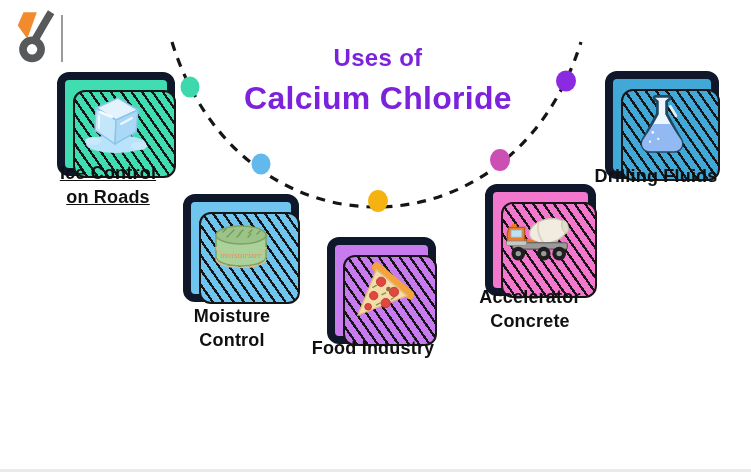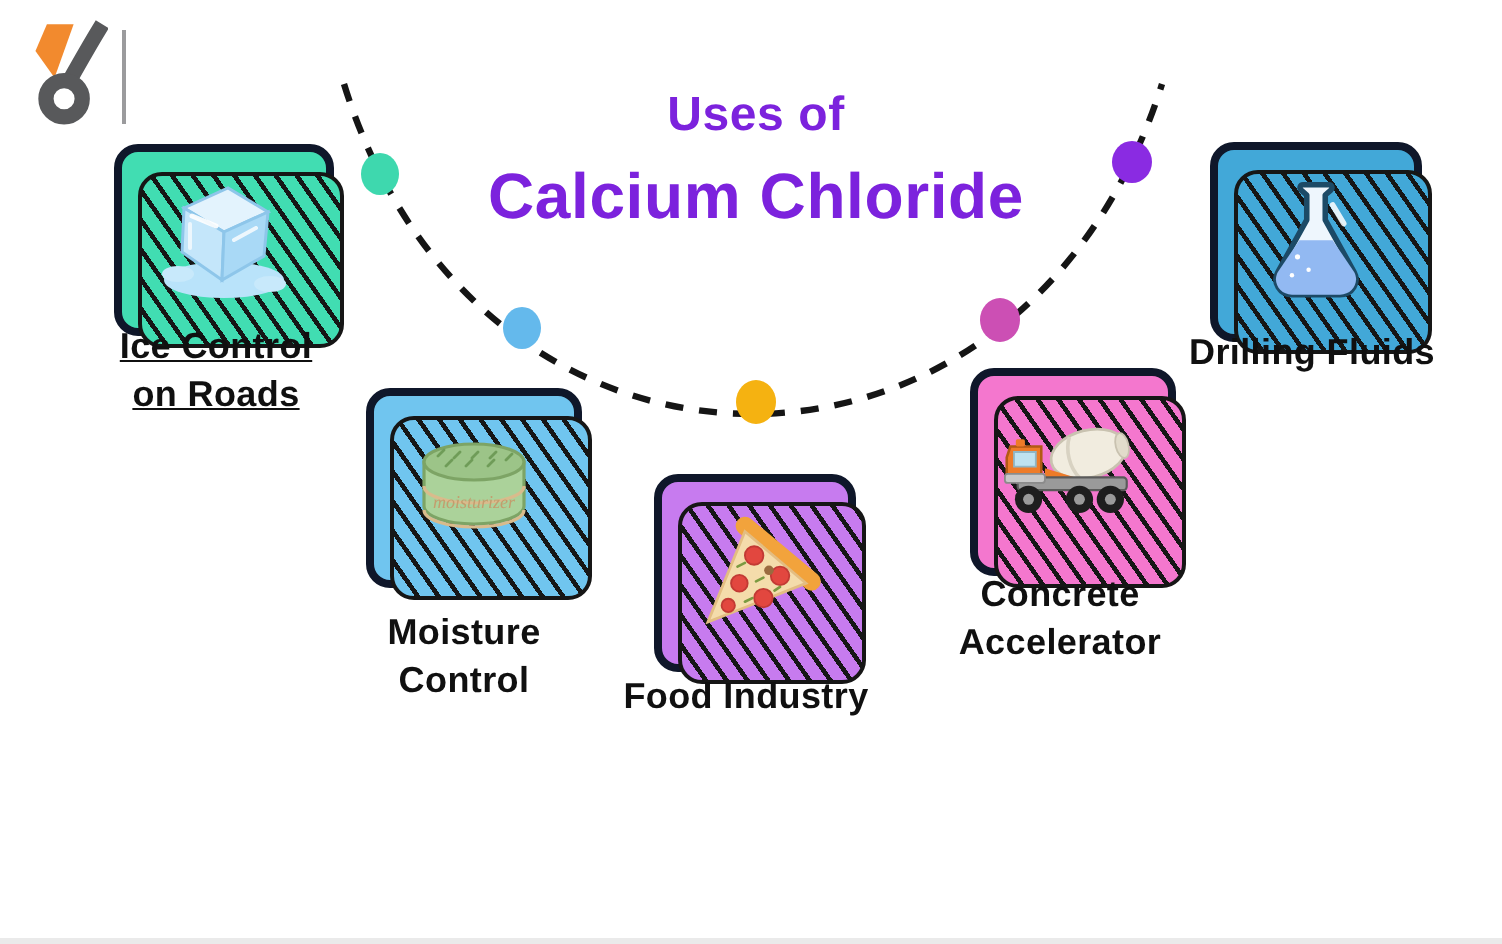--- a/index.html
+++ b/index.html
@@ -19,21 +19,21 @@
   .title { position:absolute; left:222px; top:44px; width:312px; text-align:center; font-weight:bold; }
   .title .t1 { font-size:24px; letter-spacing:0.3px;text-align:center; }
   .title .t2 { font-size:32px; margin-top:8px; letter-spacing:0.3px; }
 
   
   .arc-layer { position:absolute; left:0; top:0; width:751px; height:472px; z-index:1; }
 
   
   .card {
     position:absolute; z-index:2; background:var(--c);
-    border:4px solid #0f172a; border-radius:12px;
+    border:8px solid #0f172a; border-radius:12px;
     display:flex; align-items:center; justify-content:center;
   }
   .card::after {
     content:""; position:absolute; z-index:-1;
     left:8px; top:10px; right:-9px; bottom:-10px;
     border-radius:12px; border:2.5px solid #161616;
     background:repeating-linear-gradient(55deg, #161616 0 2.3px, var(--c) 2.3px 8.5px);
   }
   .card svg { display:block; }
 
@@ -141,22 +141,22 @@
       <rect x="6" y="33" width="22" height="5" rx="1.5" fill="#c8c8c8" stroke="#8b8b8b" stroke-width="1"></rect>
       <circle cx="19" cy="47" r="7.5" fill="#1e1e1e"></circle>
         <circle cx="19" cy="47" r="3" fill="#9a9a9a"></circle>
       <circle cx="47" cy="47" r="7.5" fill="#1e1e1e"></circle>
         <circle cx="47" cy="47" r="3" fill="#9a9a9a"></circle>
       <circle cx="64" cy="47" r="7.5" fill="#1e1e1e"></circle>
         <circle cx="64" cy="47" r="3" fill="#9a9a9a"></circle>
     </svg>
   </div>
   <div class="label" style="left:445px; top:285px;">
+    <div>Accelerator</div>
     <div>Concrete</div>
-    <div>Accelerator</div>
   </div>
 
   <div class="card" style="left: 605px; top: 71px; width: 98px; height: 92px; --c: #42a8d8;">
     <svg width="74" height="76" viewBox="0 0 80 80">
       <path d="M33 9 h14 c1.6 0 2.2 2 .9 3.1 L45 14.6 V28 l15.6 28.2 c3.1 5.6 -1 12.3 -7.6 12.3 H27 c-6.6 0 -10.7 -6.7 -7.6 -12.3 L35 28 V14.6 l-2.9 -2.5 C30.8 11 31.4 9 33 9 Z" fill="#eef6fd" stroke="#1c4a66" stroke-width="3" stroke-linejoin="round"></path>
       <path d="M31 39 L19.4 56.2 c-3.1 5.6 1 12.3 7.6 12.3 h26 c6.6 0 10.7 -6.7 7.6 -12.3 L49 39 Z" fill="#92b9f2"></path>
       <circle cx="30" cy="48" r="1.4" fill="#ffffff"></circle>
       <circle cx="36" cy="55" r="1.2" fill="#ffffff"></circle>
       <circle cx="27" cy="58" r="1.2" fill="#ffffff"></circle>
       <path d="M49 20 l6 10" stroke="#ffffff" stroke-width="3" stroke-linecap="round" opacity="0.85"></path>

